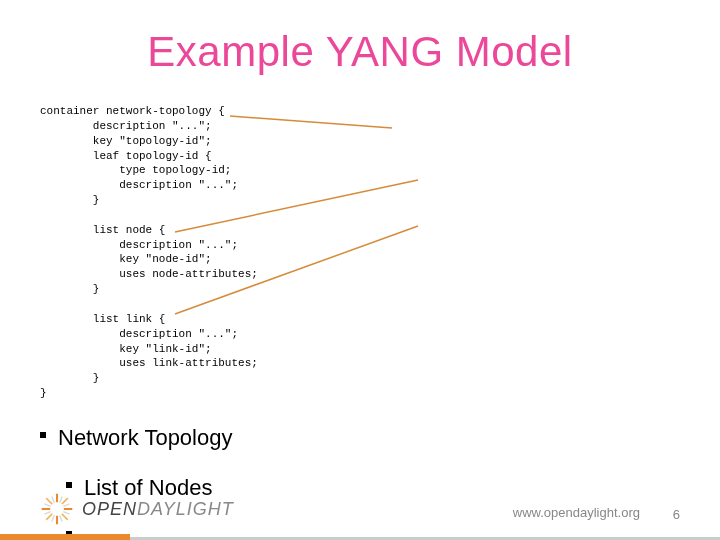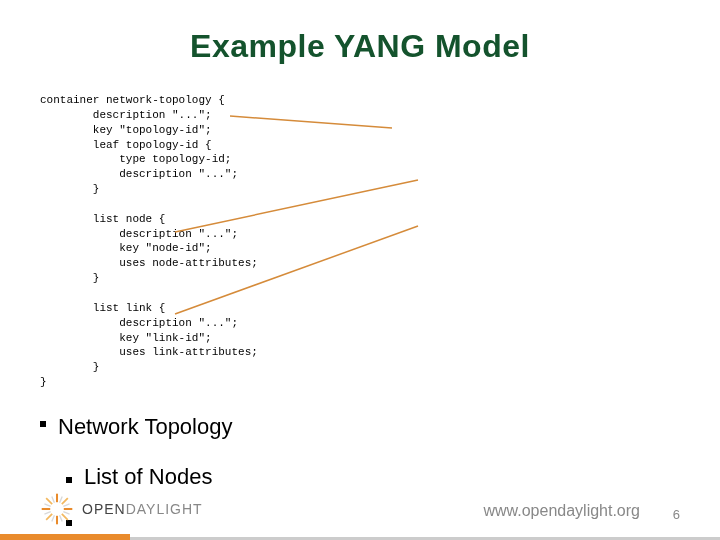--- a/index.html
+++ b/index.html
@@ -11,23 +11,23 @@
     position: relative;
     overflow: hidden;
   }
   .slide {
     width: 100%;
     height: 100%;
     position: relative;
     padding: 28px 40px 0 40px;
   }
   .title {
-    font-size: 32px;
-    font-weight: 700;
-    color: #14532d;
+    font-size: 42px;
+    font-weight: 400;
+    color: #ec4899;
     text-align: center;
     margin-bottom: 28px;
     letter-spacing: 0.5px;
   }
   .content {
     display: flex;
     flex-direction: column;
   }
   .code-col {
     flex: 0 0 320px;
@@ -43,21 +43,21 @@
     font-size: 22px;
     color: #000;
     padding-top: 0;
   }
   .bullet-item {
     display: flex;
     align-items: flex-start;
     margin-bottom: 22px;
   }
   .level1 { padding-left: 0; }
-  .level2 { padding-left: 26px; align-items: center; }
+  .level2 { padding-left: 26px; }
   .bullet-sq {
     display: inline-block;
     width: 6px;
     height: 6px;
     background: #000;
     margin-right: 12px;
     margin-top: 8px;
     flex-shrink: 0;
   }
   .bullet-text { line-height: 1.25; }
@@ -86,21 +86,21 @@
     font-weight: 300;
     letter-spacing: 1px;
     color: #555;
   }
   .brand-open { font-weight: 400; color: #444; }
   .brand-dl { font-weight: 300; color: #888; }
   .footer-url {
     position: absolute;
     right: 80px;
     bottom: 20px;
-    font-size: 16px;
+    font-size: 13px;
     color: #888;
   }
   .page-num {
     position: absolute;
     right: 40px;
     bottom: 18px;
     font-size: 13px;
     color: #888;
   }
   .footer-bar {
@@ -210,21 +210,21 @@
               <rect x="-0.8" y="-16" width="1.6" height="8" transform="rotate(-22.5)"></rect>
               <rect x="-0.8" y="8" width="1.6" height="8" transform="rotate(-22.5)"></rect>
               <rect x="-0.8" y="-16" width="1.6" height="8" transform="rotate(67.5)"></rect>
               <rect x="-0.8" y="8" width="1.6" height="8" transform="rotate(67.5)"></rect>
               <rect x="-0.8" y="-16" width="1.6" height="8" transform="rotate(-67.5)"></rect>
               <rect x="-0.8" y="8" width="1.6" height="8" transform="rotate(-67.5)"></rect>
             </g>
           </g>
         </svg>
       </div>
-      <div class="brand-text" style="font-size:14px;">
+      <div class="brand-text" style="font-size:18px;font-style:italic;">
         <span class="brand-open">OPEN</span><span class="brand-dl">DAYLIGHT</span>
       </div>
     </div>
 
     <div class="footer-url">www.opendaylight.org</div>
     <div class="page-num">6</div>
   </div>
 
 </div>
 

